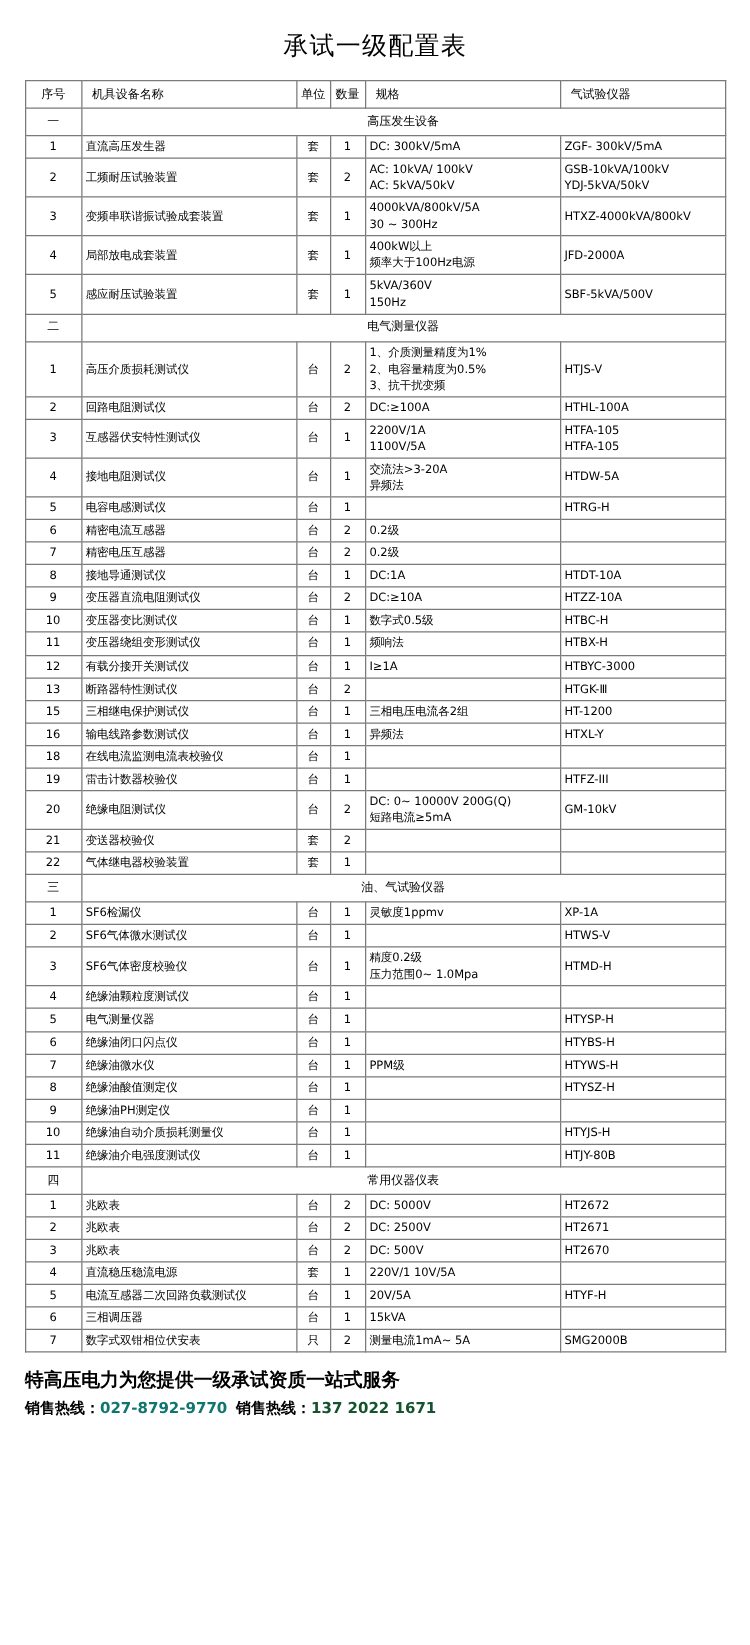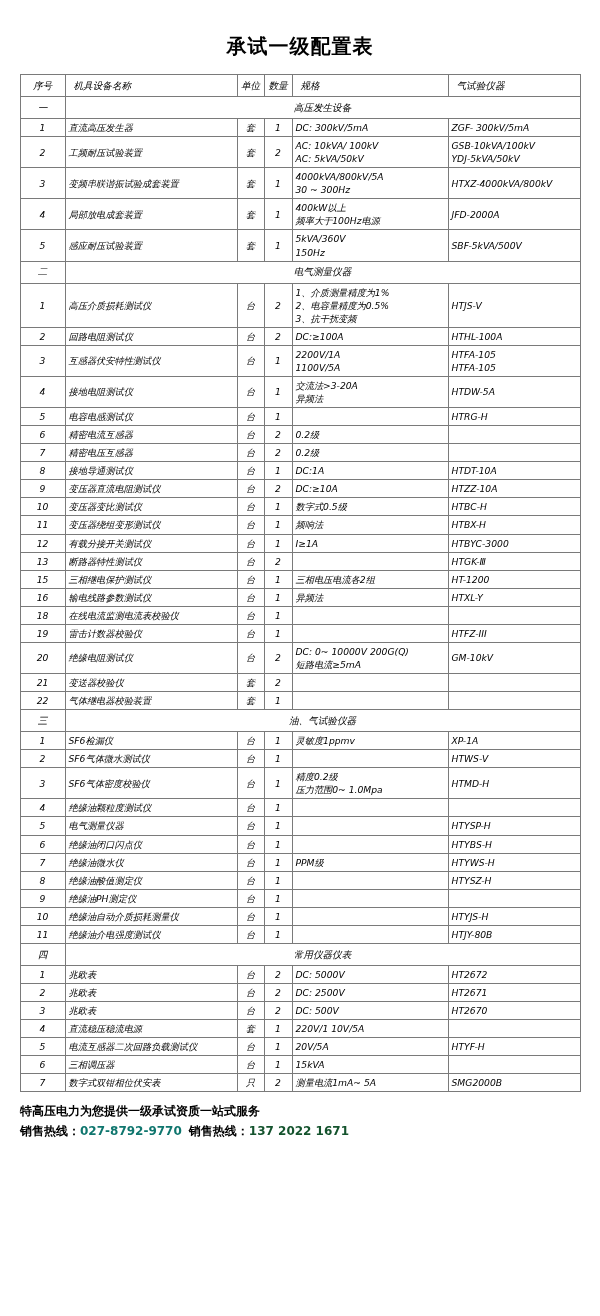--- a/index.html
+++ b/index.html
@@ -16,33 +16,32 @@
   }
   .page {
     width: 600px;
     height: 1316px;
     position: relative;
     box-sizing: border-box;
   }
   .doc-title {
     text-align: center;
     font-size: 20px;
-    font-weight: bold;
+    font-weight: normal;
     letter-spacing: 1px;
-    padding-top: 34px;
+    padding-top: 24px;
     padding-bottom: 16px;
     line-height: 1.2;
   }
   table.cfg {
     border-collapse: collapse;
     width: 560px;
     margin: 0 auto;
     table-layout: fixed;
     font-size: 9.2px;
-    font-style: italic;
   }
   table.cfg td, table.cfg th {
     border: 1px solid #7a7a7a;
     padding: 2px 3px;
     vertical-align: middle;
     line-height: 1.42;
     font-weight: normal;
   }
   col.c-no     { width: 45px; }
   col.c-name   { width: 172px; }
@@ -76,21 +75,21 @@
 
   .lines span { display: block; }
 
   .footer {
     width: 560px;
     margin: 10px auto 0 auto;
     font-size: 11.5px;
     font-weight: bold;
     line-height: 1.65;
   }
-  .footer .line1 { font-size: 12px; }
+  .footer .line1 { font-size: 15px; }
   .footer .line2 { font-size: 12px; }
   .phone { color: #ee1100; }
   .sp { display: inline-block; width: 7px; }
 </style>
 </head>
 <body>
 
 <div class="page">
 
   <div class="doc-title">承试一级配置表</div>

